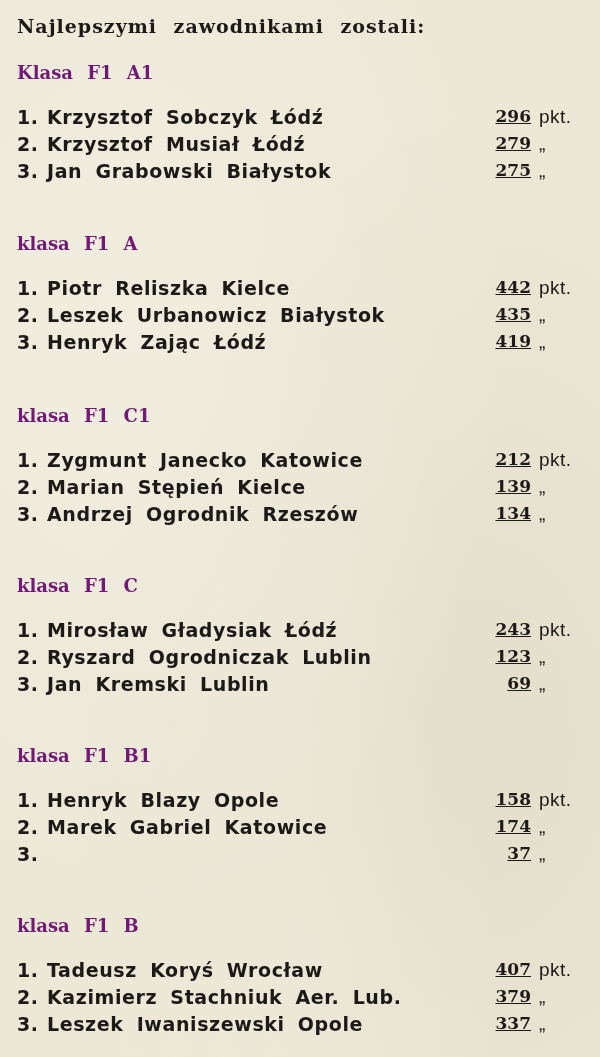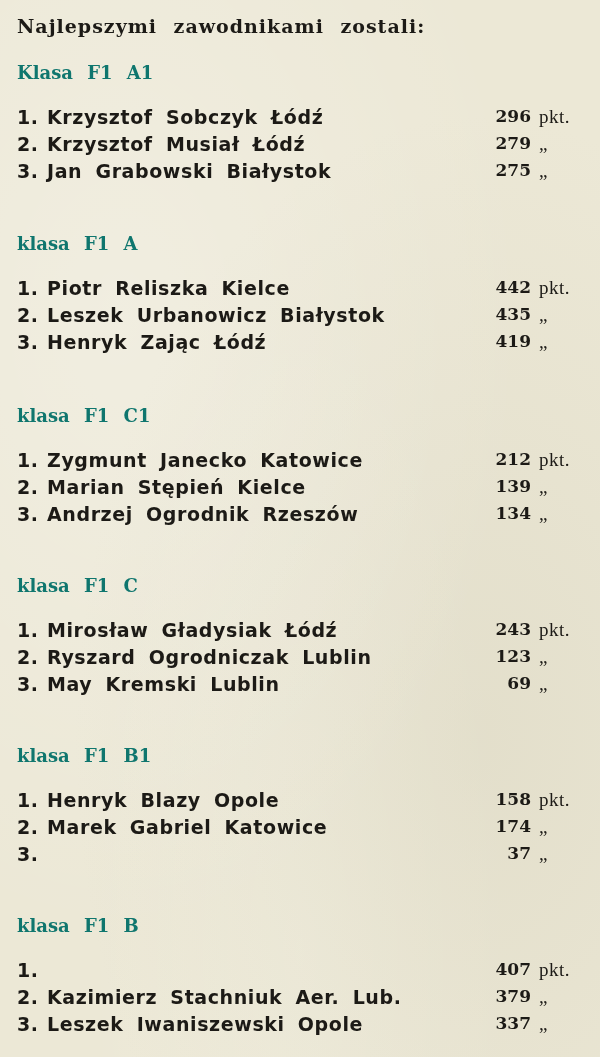--- a/index.html
+++ b/index.html
@@ -45,21 +45,21 @@
     }
     .section-heading {
       position: absolute;
       left: 17px;
       top: 0;
       font-family: "DejaVu Serif", serif;
       font-weight: bold;
       font-size: 18px;
       word-spacing: 8px;
       white-space: nowrap;
-      color: #0f766e;
+      color: #701a75;
     }
     .entry {
       position: absolute;
       left: 17px;
       width: 580px;
       height: 26px;
       font-family: "DejaVu Sans", sans-serif;
       font-weight: bold;
       font-size: 19px;
       letter-spacing: 0.6px;
@@ -78,26 +78,27 @@
       top: 0;
     }
     .entry .score {
       position: absolute;
       right: 66px;
       top: 0;
       font-family: "DejaVu Serif", serif;
       font-size: 17px;
       letter-spacing: 0;
       text-align: right;
+      text-decoration: underline;
     }
     .entry .unit {
       position: absolute;
       left: 522px;
       top: 0;
-      font-family: Liberation Serif, serif;
+      font-family: Liberation Sans, sans-serif;
       font-weight: normal;
       font-size: 19px;
       letter-spacing: 0.5px;
     }
   </style>
 </head>
 <body>
 
 <div class="page">
 
@@ -178,21 +179,21 @@
       <span class="unit">pkt.</span>
     </div>
     <div class="entry" style="top:71px;">
       <span class="rank">2.</span>
       <span class="name">Ryszard Ogrodniczak Lublin</span>
       <span class="score">123</span>
       <span class="unit">„</span>
     </div>
     <div class="entry" style="top:98px;">
       <span class="rank">3.</span>
-      <span class="name">May Kremski Lublin</span>
+      <span class="name">Jan Kremski Lublin</span>
       <span class="score">69</span>
       <span class="unit">„</span>
     </div>
   </div>
 
   <div class="section" style="top:745px;">
     <div class="section-heading">klasa F1 B1</div>
     <div class="entry" style="top:44px;">
       <span class="rank">1.</span>
       <span class="name">Henryk Blazy Opole</span>
@@ -209,20 +210,21 @@
       <span class="rank">3.</span>
       <span class="score">37</span>
       <span class="unit">„</span>
     </div>
   </div>
 
   <div class="section" style="top:915px;">
     <div class="section-heading">klasa F1 B</div>
     <div class="entry" style="top:44px;">
       <span class="rank">1.</span>
+      <span class="name">Tadeusz Koryś Wrocław</span>
       <span class="score">407</span>
       <span class="unit">pkt.</span>
     </div>
     <div class="entry" style="top:71px;">
       <span class="rank">2.</span>
       <span class="name">Kazimierz Stachniuk Aer. Lub.</span>
       <span class="score">379</span>
       <span class="unit">„</span>
     </div>
     <div class="entry" style="top:98px;">

